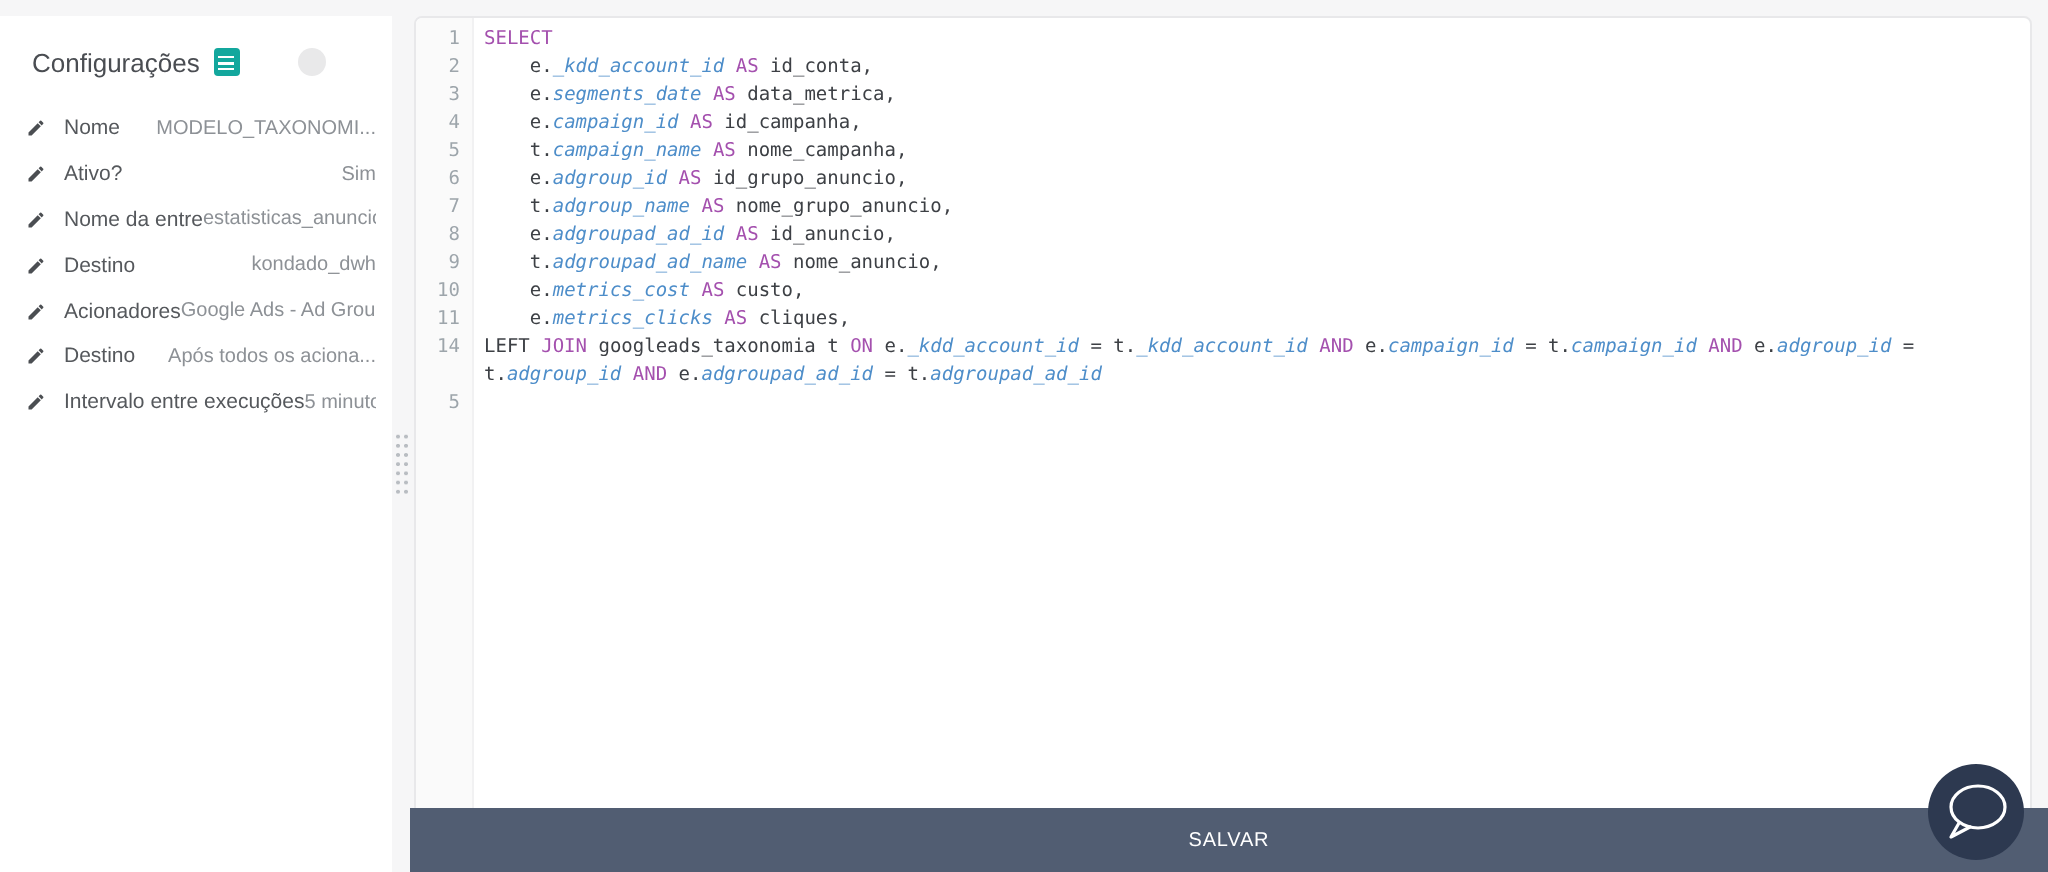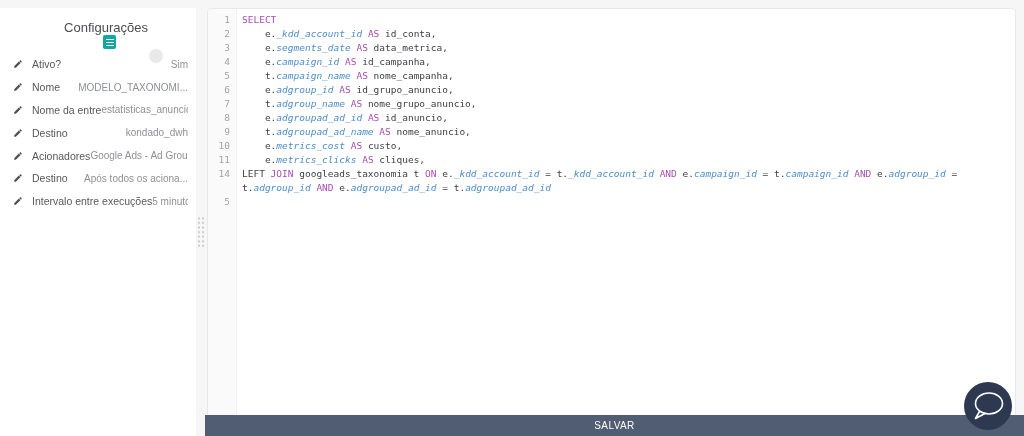--- a/index.html
+++ b/index.html
@@ -11,21 +11,21 @@
   }
   .app{position:relative;width:1024px;height:436px;}
 
   
   .sidebar{
     position:absolute;left:0;top:8px;bottom:0;width:196px;
     background:#ffffff;
   }
   .sidebar-header{
     display:flex;align-items:center;
-    padding:12px 0 8px 16px;height:22px;flex-direction:column;
+    padding:12px 0 8px 16px;height:22px;
   }
   .sidebar-title{font-size:13px;color:#4a4d52;}
   .config-icon{
     width:13px;height:14px;margin-left:7px;border-radius:2px;
     background:var(--teal);position:relative;flex:none;
   }
   .config-icon::before{
     content:"";position:absolute;left:2.5px;right:2.5px;top:3.5px;height:7.5px;
     background:repeating-linear-gradient(#fff 0 1.2px, transparent 1.2px 3.1px);
   }
@@ -73,21 +73,21 @@
   }
   .code-text{
     flex:1;min-height:14px;padding-left:5px;padding-right:10px;
     white-space:pre-wrap;word-break:normal;color:#3d4045;
   }
   .tok-k{color:var(--kw);}
   .tok-f{color:var(--field);font-style:italic;}
 
   
   .save-bar{
-    position:absolute;left:205px;right:0;bottom:0;height:21px;
+    position:absolute;left:205px;right:0;bottom:0;height:32px;
     background:var(--bar);color:#fff;
     display:flex;align-items:center;justify-content:center;
     font-size:10px;letter-spacing:0.4px;cursor:pointer;
   }
 
   
   .chat-fab{
     position:absolute;right:12px;bottom:6px;width:48px;height:48px;
     border-radius:50%;background:var(--chat);
     display:flex;align-items:center;justify-content:center;cursor:pointer;
@@ -102,29 +102,29 @@
     <div class="sidebar-header">
       <span class="sidebar-title">Configurações</span>
       <span class="config-icon"></span>
       <span class="status-dot"></span>
     </div>
     <div class="sidebar-fields">
         <div class="field-row">
           <svg class="pencil" viewBox="0 0 24 24">
             <path d="M3 17.25V21h3.75L17.8 9.94l-3.75-3.75L3 17.25zM20.7 7.04c.39-.39.39-1.02 0-1.41l-2.34-2.34a.996.996 0 0 0-1.41 0l-1.83 1.83 3.75 3.75 1.83-1.83z" fill="#4b4e52"></path>
           </svg>
+          <span class="field-label">Nome</span>
+          <span class="field-value">MODELO_TAXONOMI...</span>
+        </div>
+        <div class="field-row">
+          <svg class="pencil" viewBox="0 0 24 24">
+            <path d="M3 17.25V21h3.75L17.8 9.94l-3.75-3.75L3 17.25zM20.7 7.04c.39-.39.39-1.02 0-1.41l-2.34-2.34a.996.996 0 0 0-1.41 0l-1.83 1.83 3.75 3.75 1.83-1.83z" fill="#4b4e52"></path>
+          </svg>
           <span class="field-label">Ativo?</span>
           <span class="field-value">Sim</span>
-        </div>
-        <div class="field-row">
-          <svg class="pencil" viewBox="0 0 24 24">
-            <path d="M3 17.25V21h3.75L17.8 9.94l-3.75-3.75L3 17.25zM20.7 7.04c.39-.39.39-1.02 0-1.41l-2.34-2.34a.996.996 0 0 0-1.41 0l-1.83 1.83 3.75 3.75 1.83-1.83z" fill="#4b4e52"></path>
-          </svg>
-          <span class="field-label">Nome</span>
-          <span class="field-value">MODELO_TAXONOMI...</span>
         </div>
         <div class="field-row">
           <svg class="pencil" viewBox="0 0 24 24">
             <path d="M3 17.25V21h3.75L17.8 9.94l-3.75-3.75L3 17.25zM20.7 7.04c.39-.39.39-1.02 0-1.41l-2.34-2.34a.996.996 0 0 0-1.41 0l-1.83 1.83 3.75 3.75 1.83-1.83z" fill="#4b4e52"></path>
           </svg>
           <span class="field-label">Nome da entre</span>
           <span class="field-value">estatisticas_anuncios...</span>
         </div>
         <div class="field-row">
           <svg class="pencil" viewBox="0 0 24 24">

